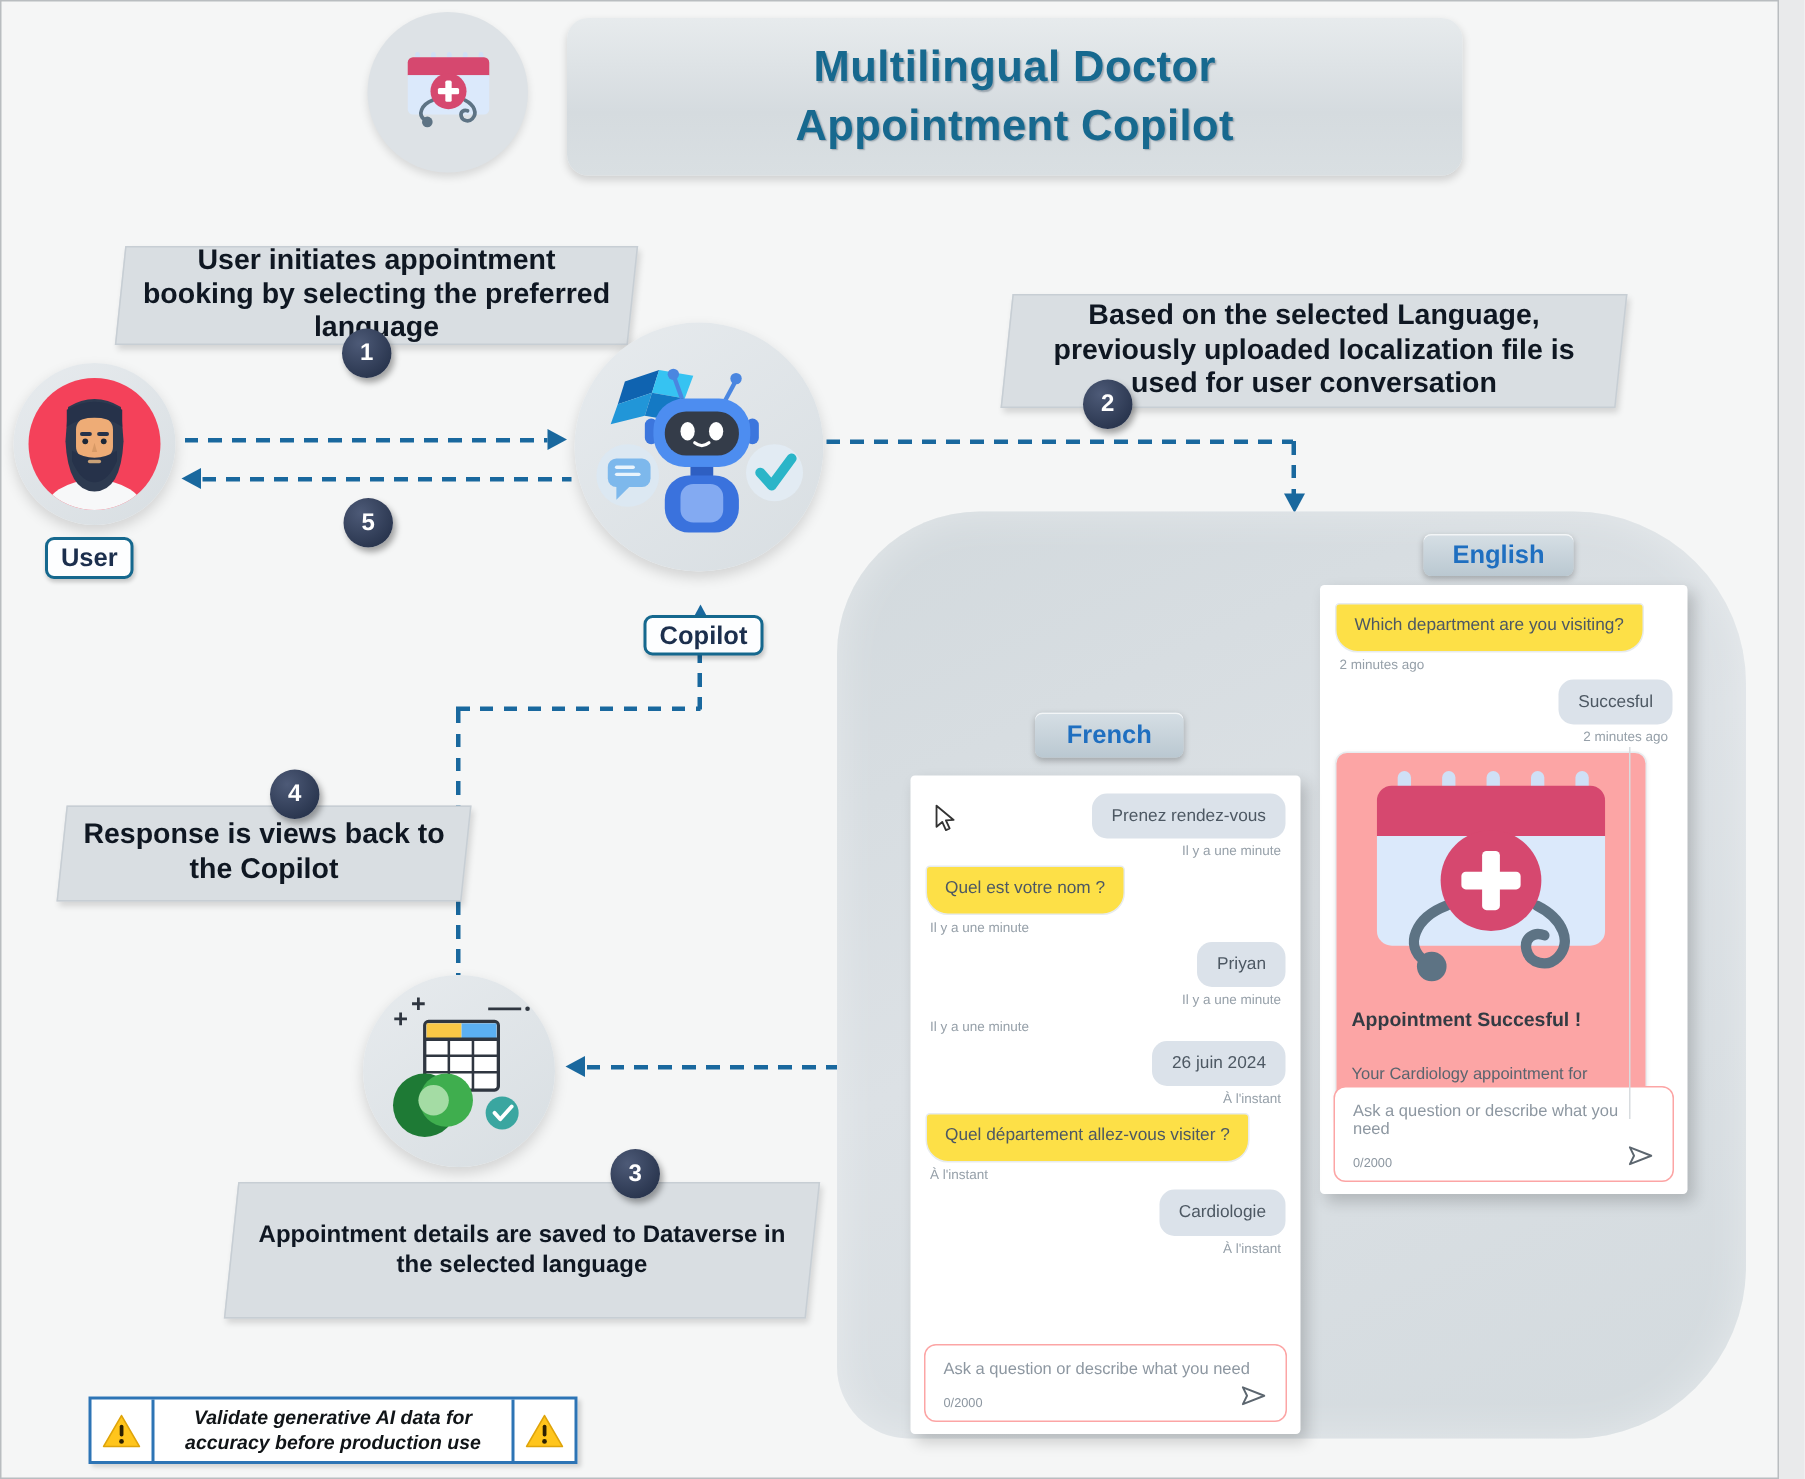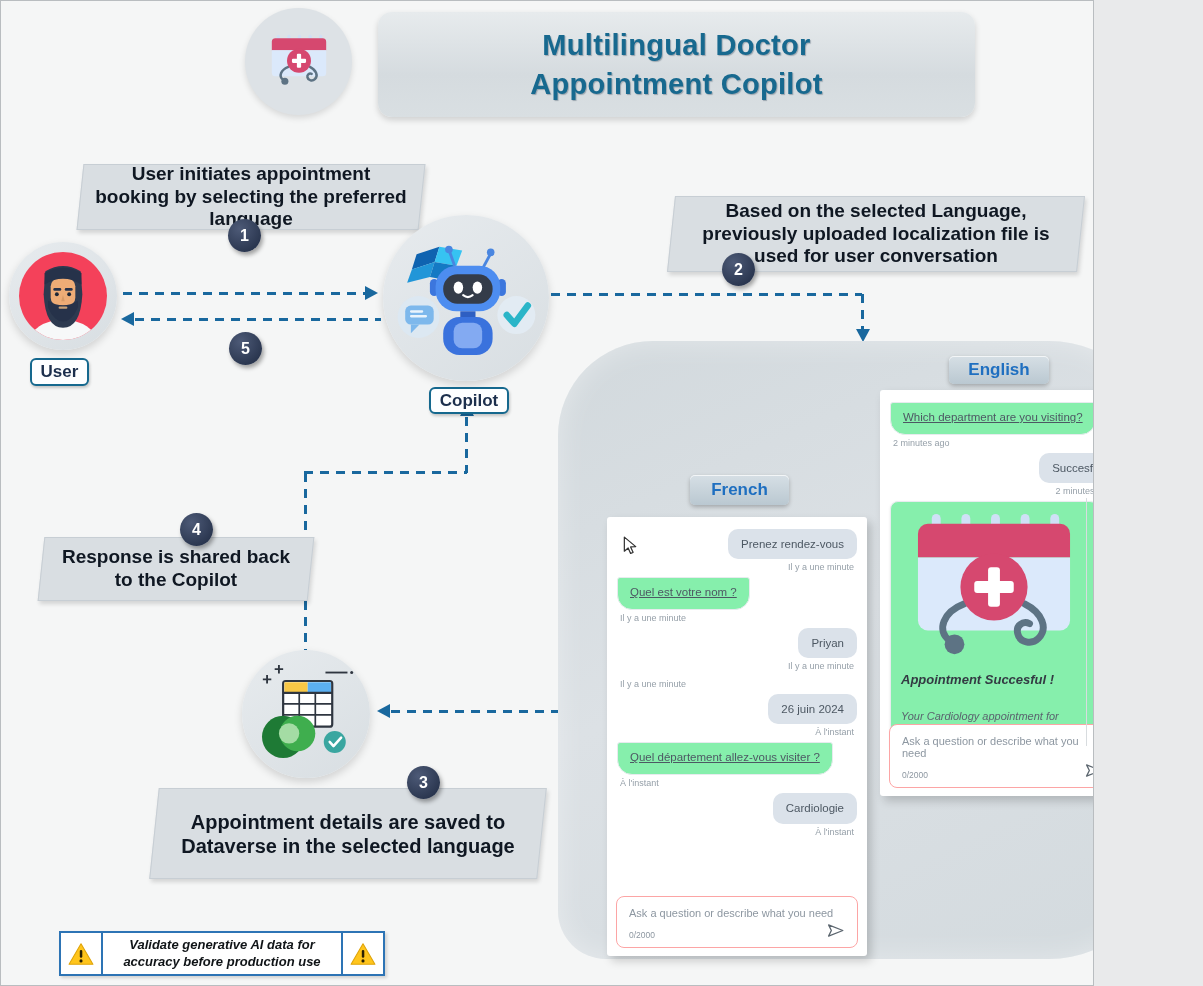--- a/index.html
+++ b/index.html
@@ -1,17 +1,17 @@
 <!DOCTYPE html>
 <html><head>
 <meta charset="utf-8">
 <style>
   * { margin:0; padding:0; box-sizing:border-box; }
   body { background:#e9eaeb; font-family:"Liberation Sans", sans-serif; }
-  .page { position:relative; width:1094px; height:986px; background:#f5f6f6;
+  .page { position:relative; width:1186px; height:986px; background:#f5f6f6;
           border:1px solid #b9bdc0; overflow:hidden; }
 
   
   .logo-circle { position:absolute; left:244px; top:7px; width:107px; height:107px;
     border-radius:50%; background:#dde2e6; box-shadow:0 3px 6px rgba(0,0,0,.12);
     display:flex; align-items:center; justify-content:center; }
   .banner { position:absolute; left:377px; top:11px; width:597px; height:105px;
     border-radius:14px; background:linear-gradient(#e7ebed, #d5dbdf 60%, #d9dfe2);
     box-shadow:0 3px 6px rgba(0,0,0,.16); display:flex; flex-direction:column;
     align-items:center; justify-content:center; }
@@ -63,27 +63,27 @@
     display:flex; align-items:center; justify-content:center; cursor:pointer; }
 
   
   .chat { position:absolute; background:#fff; border-radius:3px;
     box-shadow:4px 5px 10px rgba(0,0,0,.18); padding:12px 10px 70px; overflow:hidden; }
   .msg { display:flex; flex-direction:column; margin-bottom:4px; }
   .msg .bubble { font-size:11.5px; color:#4d5863; line-height:1.4; }
   .msg.user { align-items:flex-end; }
   .msg.user .bubble { background:#dbe2ea; border-radius:10px; padding:7px 13px; max-width:75%; }
   .msg.bot { align-items:flex-start; }
-  .msg.bot .bubble { background:#86efac; border:1px solid #e7ebee;
-    border-radius:3px 3px 15px 15px; padding:6px 12px 9px; max-width:96%;text-decoration:underline; }
+  .msg.bot .bubble { background:#fde047; border:1px solid #e7ebee;
+    border-radius:3px 3px 15px 15px; padding:6px 12px 9px; max-width:96%; }
   .ts { font-size:9px; color:#96a0a9; margin:3px 3px 1px; }
   .msg.user .ts { text-align:right; }
 
-  .appt-card { border:1px solid #e8ecef; border-radius:8px; background:#86efac;
-    box-shadow:0 1px 3px rgba(0,0,0,.08); padding:8px 10px 10px; margin:2px 2px 2px 0; width:208px;font-style:italic; }
+  .appt-card { border:1px solid #e8ecef; border-radius:8px; background:#fca5a5;
+    box-shadow:0 1px 3px rgba(0,0,0,.08); padding:8px 10px 10px; margin:2px 2px 2px 0; width:208px; }
   .card-title { font-size:13px; font-weight:bold; color:#333b43; margin-top:4px; }
   .card-body { font-size:11px; color:#5a646e; line-height:1.45; margin-top:22px; }
 
   .chat-input { position:absolute; left:9px; right:9px; bottom:8px; background:#fff;
     border:1px solid #fca5a5; border-radius:8px; padding:10px 12px 7px; }
   .chat-input .ph { font-size:11px; color:#8d97a1; }
   .chat-input .counter { font-size:8.5px; color:#8d97a1; margin-top:11px; }
   .chat-input .send { position:absolute; right:12px; bottom:9px; }
   .scrollline { position:absolute; right:38px; top:108px; height:248px; width:1px; background:#d8dcdf; }
 
@@ -190,21 +190,21 @@
       <rect x="48" y="46" width="68" height="48" rx="22" fill="#4d8df0"></rect>
       <rect x="56" y="55" width="52" height="31" rx="15" fill="#343c49"></rect>
       <ellipse cx="72" cy="69" rx="5" ry="6.5" fill="#fff"></ellipse>
       <ellipse cx="92" cy="69" rx="5" ry="6.5" fill="#fff"></ellipse>
       <path d="M77 77 Q82 81 87 77" stroke="#fff" stroke-width="2.2" fill="none" stroke-linecap="round"></path>
       <rect x="74" y="94" width="16" height="8" fill="#2e5fc2"></rect>
       <rect x="56" y="100" width="52" height="40" rx="17" fill="#3a72dd"></rect>
       <rect x="67" y="106" width="30" height="27" rx="9" fill="#83aaf2"></rect>
     </svg>
   </div>
-  <div class="label-box" style="left:428px; top:386px; width:80px; height:27px;">Copilot</div>
+  <div class="label-box" style="left:428px; top:409px; width:80px; height:27px;">Copilot</div>
 
   <div class="dash-h" style="left:122px; top:291px; width:242px;"></div>
   <div class="head right" style="left:364px; top:285px;"></div>
   <div class="dash-h" style="left:134px; top:317px; width:246px;"></div>
   <div class="head left" style="left:120px; top:311px;"></div>
 
   <div class="dash-h" style="left:550px; top:292px; width:311px;"></div>
   <div class="dash-v" style="left:860px; top:293px; height:36px;"></div>
   <div class="head down" style="left:855px; top:328px;"></div>
 
@@ -212,21 +212,21 @@
   <div class="head left" style="left:376px; top:703px;"></div>
 
   <div class="dash-v" style="left:303px; top:472px; height:177px;"></div>
   <div class="dash-h" style="left:303px; top:470px; width:163px;"></div>
   <div class="dash-v" style="left:464px; top:416px; height:56px;"></div>
   <div class="head up" style="left:459px; top:402px;"></div>
 
   <div class="badge" style="left:228px; top:331px;">5</div>
 
   <div class="para" style="left:40px; top:536px; width:270px; height:64px;">
-    <div class="pt">Response is shared back to the Copilot</div>
+    <div class="pt">Response is views back to the Copilot</div>
   </div>
   <div class="badge" style="left:179px; top:512px;">4</div>
 
   <div class="dv-circle actor-circle">
     <svg width="110" height="110" viewBox="0 0 130 130">
       <path d="M14 24 h10 M19 19 v10 M28 12 h10 M33 7 v10" stroke="#2f3640" stroke-width="2.2"></path>
       <line x1="88" y1="16" x2="114" y2="16" stroke="#2f3640" stroke-width="2.2"></line>
       <circle cx="119" cy="16" r="1.8" fill="#2f3640"></circle>
       <rect x="38" y="26" width="58" height="54" rx="3" fill="#fff" stroke="#2f3640" stroke-width="2.6"></rect>
       <rect x="39.5" y="27.5" width="27.5" height="12" fill="#f9c846"></rect>
@@ -238,21 +238,21 @@
       <line x1="76" y1="40" x2="76" y2="80" stroke="#2f3640" stroke-width="2"></line>
       <circle cx="38" cy="92" r="25" fill="#1e7a35"></circle>
       <circle cx="55" cy="88" r="21" fill="#3fae4e"></circle>
       <circle cx="45" cy="88" r="12" fill="#a4dca4"></circle>
       <circle cx="99" cy="98" r="13" fill="#3aa6a0"></circle>
       <path d="M93 98 l4.5 5 l9 -10" stroke="#fff" stroke-width="3" fill="none" stroke-linecap="round" stroke-linejoin="round"></path>
     </svg>
   </div>
 
   <div class="para" style="left:153px; top:787px; width:388px; height:91px;">
-    <div class="pt" style="font-size:20px;">Appointment details are saved to Dataverse in the selected language</div>
+    <div class="pt" style="font-size:16px;">Appointment details are saved to Dataverse in the selected language</div>
   </div>
   <div class="badge" style="left:406px; top:765px;">3</div>
 
   <div class="big-box">
 
     <div class="lang-btn" style="left:391px; top:15px; width:100px; height:28px;">English</div>
 
     <div class="chat" style="left:322px; top:49px; width:245px; height:406px; padding-bottom:64px;">
       <div>
 

